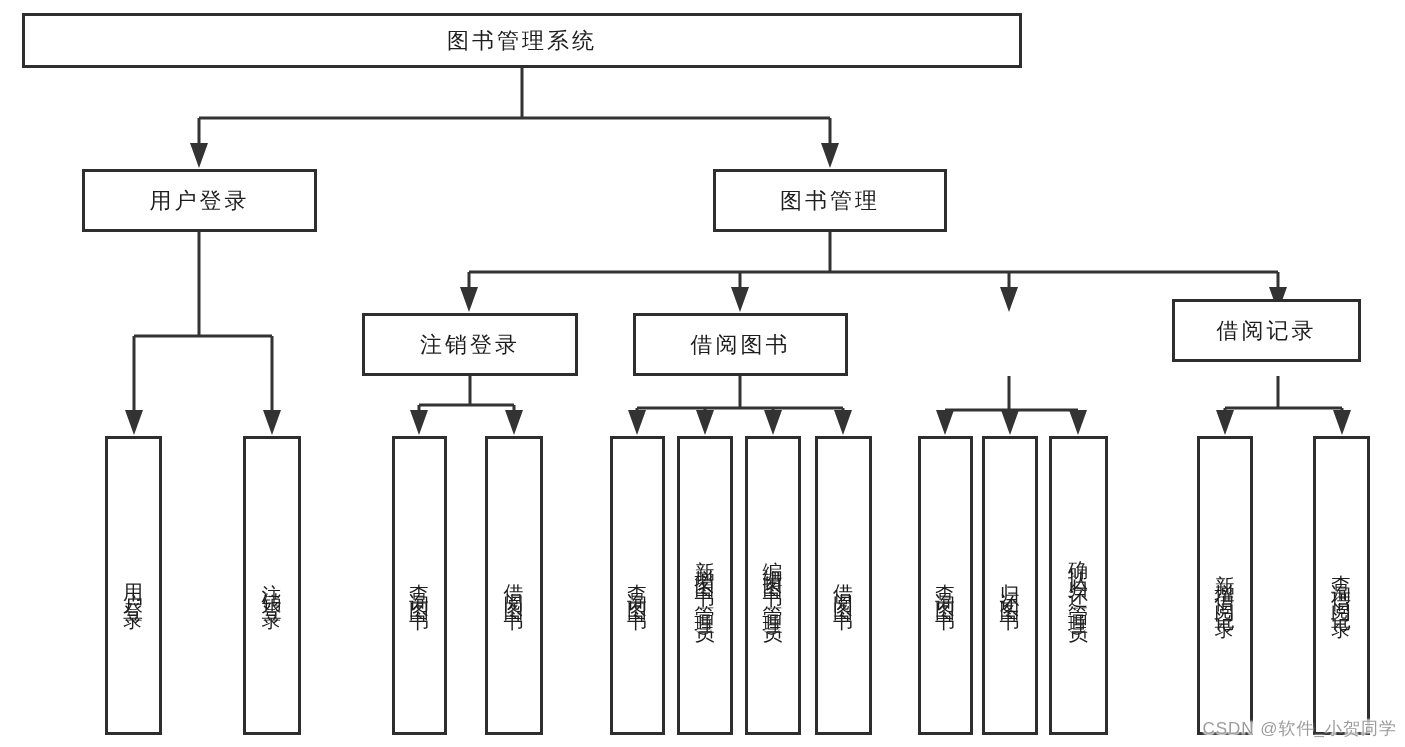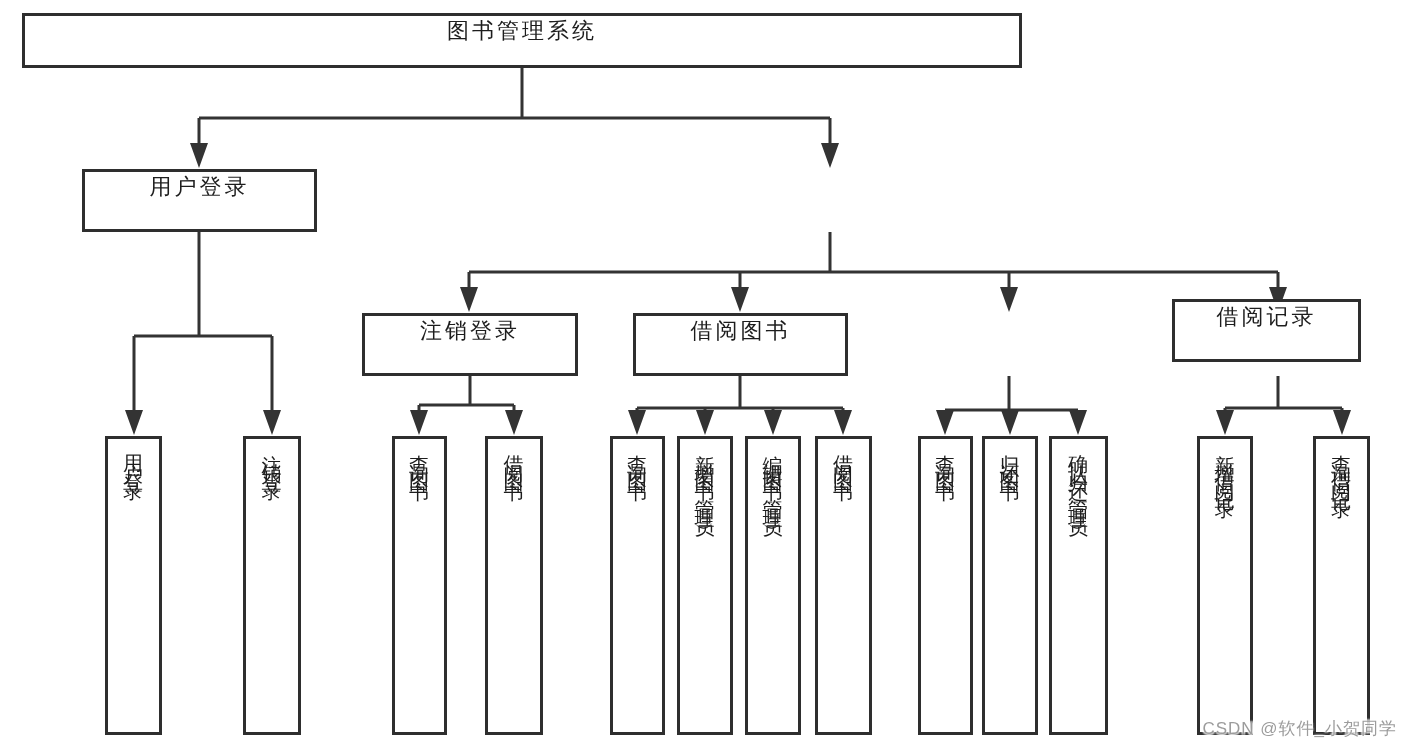--- a/index.html
+++ b/index.html
@@ -16,21 +16,21 @@
     left: 0; top: 0;
     width: 1405px; height: 747px;
     z-index: 0;
   }
   .node {
     position: absolute;
     box-sizing: border-box;
     background: #ffffff;
     border: 3px solid #2e2e2e;
     display: flex;
-    align-items: flex-start;
+    align-items: center;
     justify-content: center;
     color: #1d1d1d;
     z-index: 1;
   }
   .node.h span {
     font-size: 22px;
     letter-spacing: 3px;
     white-space: nowrap;
     color: #1d1d1d;
   }
@@ -98,20 +98,23 @@
       M1333 410 L1351 410 L1342 435 Z"></path>
   </svg>
 
   <div class="node h" style="left:22px;top:13px;width:1000px;height:55px">
     <span>图书管理系统</span>
   </div>
 
   <div class="node h" style="left:82px;top:169px;width:235px;height:63px">
     <span>用户登录</span>
   </div>
+  <div class="node h" style="left:713px;top:169px;width:234px;height:63px">
+    <span>图书管理</span>
+  </div>
 
   <div class="node h" style="left:362px;top:313px;width:216px;height:63px">
     <span>注销登录</span>
   </div>
   <div class="node h" style="left:633px;top:313px;width:215px;height:63px">
     <span>借阅图书</span>
   </div>
   <div class="node h" style="left:1172px;top:299px;width:189px;height:63px">
     <span>借阅记录</span>
   </div>

